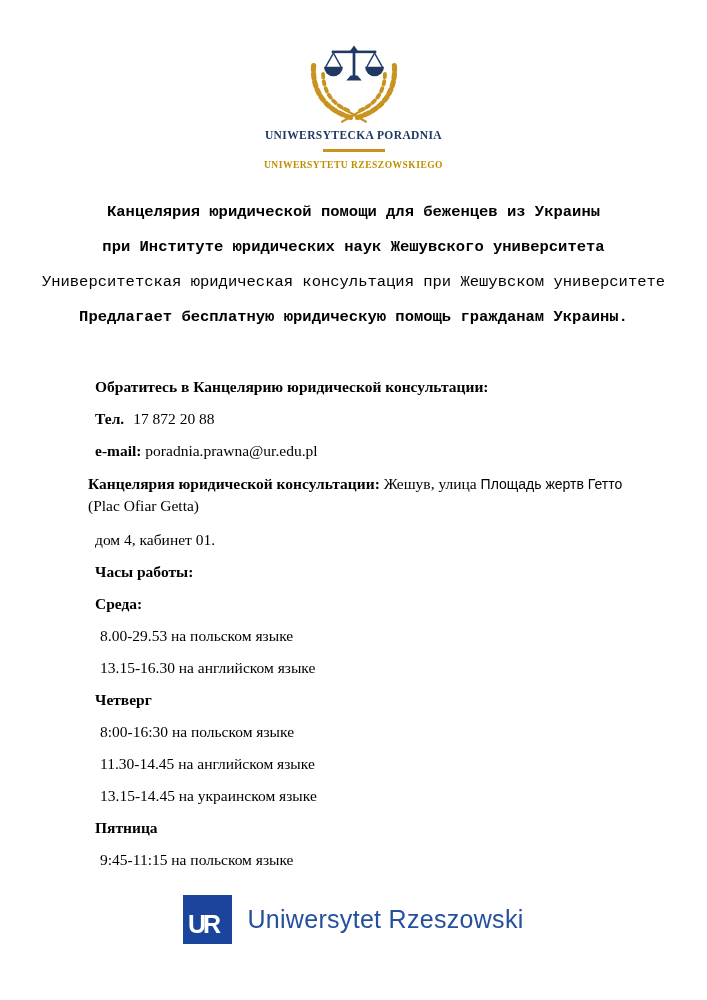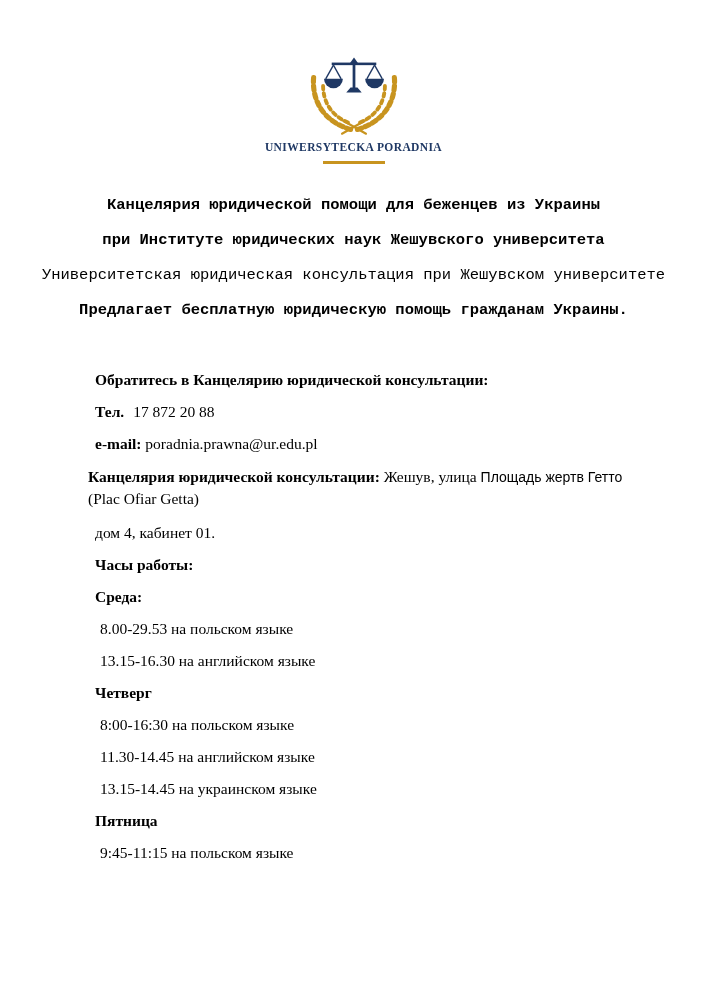--- a/index.html
+++ b/index.html
@@ -1,21 +1,21 @@
 <!DOCTYPE html>
 <html><head>
 <meta charset="utf-8">
 <style>
   html,body{margin:0;padding:0;}
   body{
     width:707px;height:1000px;background:#ffffff;
     font-family:"Liberation Serif", serif;color:#000;
     overflow:hidden;
   }
-  .page{width:707px;height:1000px;position:relative;box-sizing:border-box;padding-top:54px;}
+  .page{width:707px;height:1000px;position:relative;box-sizing:border-box;padding-top:42px;}
 
   
   .logo-top{text-align:center;}
   .logo-top svg{display:block;margin:0 auto;}
   .org1{
     color:#1F3864;font-weight:600;font-size:11.5px;letter-spacing:.4px;
     line-height:14px;margin-top:2px;
   }
   .gold-divider{
     width:62px;height:2.5px;background:#C8941F;margin:7px auto 8px auto;border:0;
@@ -71,20 +71,21 @@
         <path d="M66 88 C38 80 20 58 23 26" stroke-width="6" stroke-dasharray="5 4.5"></path>
         <path d="M63 80 C44 72 33 56 34 34" stroke-width="4.5" stroke-dasharray="4 4.5"></path>
         <path d="M74 88 C102 80 120 58 117 26" stroke-width="6" stroke-dasharray="5 4.5"></path>
         <path d="M77 80 C96 72 107 56 106 34" stroke-width="4.5" stroke-dasharray="4 4.5"></path>
         <line x1="56" y1="93" x2="84" y2="77" stroke-width="2.5"></line>
         <line x1="84" y1="93" x2="56" y2="77" stroke-width="2.5"></line>
       </g>
     </svg>
     <div class="org1">UNIWERSYTECKA PORADNIA</div>
     <div class="gold-divider"></div>
+    <div class="org2">UNIWERSYTETU RZESZOWSKIEGO</div>
   </header>
 
   <section class="title-block">
     <p class="b">Канцелярия юридической помощи для беженцев из Украины</p>
     <p class="b">при Институте юридических наук Жешувского университета</p>
     <p>Университетская юридическая консультация при Жешувском университете</p>
     <p class="b">Предлагает бесплатную юридическую помощь гражданам Украины.</p>
   </section>
 
   <section class="body-block">
@@ -106,14 +107,21 @@
 
     <p><span class="b">Четверг</span></p>
     <p class="slot">8:00-16:30 на польском языке</p>
     <p class="slot">11.30-14.45 на английском языке</p>
     <p class="slot">13.15-14.45 на украинском языке</p>
 
     <p><span class="b">Пятница</span></p>
     <p class="slot">9:45-11:15 на польском языке</p>
   </section>
 
+  <footer class="footer-logo">
+    <svg width="49" height="49" viewBox="0 0 49 49" aria-hidden="true">
+      <rect x="0" y="0" width="49" height="49" fill="#1B449C"></rect>
+      <text x="5" y="38" fill="#ffffff" font-family="Liberation Sans, sans-serif" font-size="25" font-weight="700" letter-spacing="-3">UR</text>
+    </svg>
+    <div class="ur-text">Uniwersytet Rzeszowski</div>
+  </footer>
 
 </div>
 
 </body></html>

